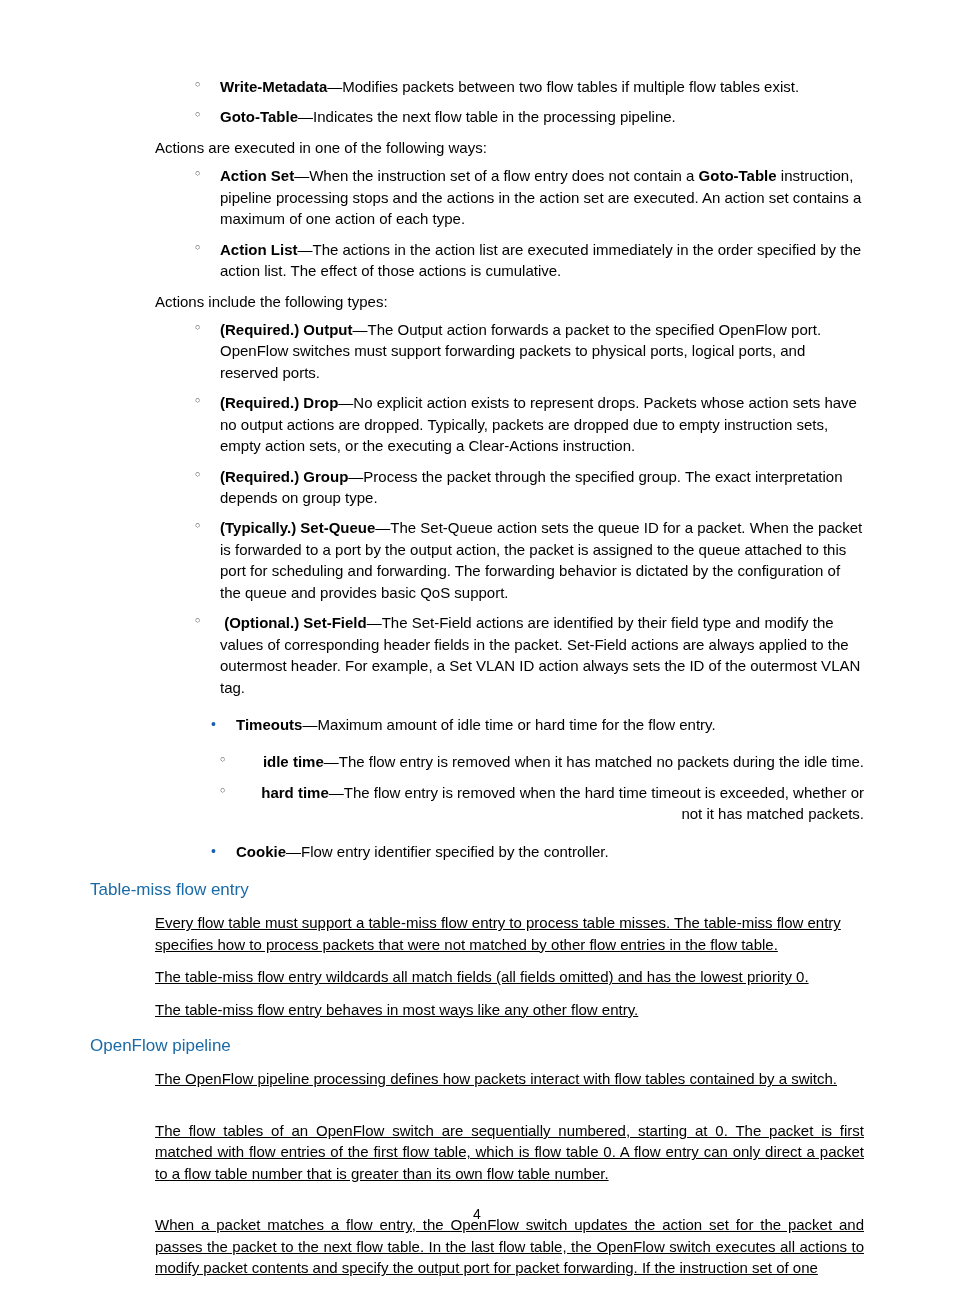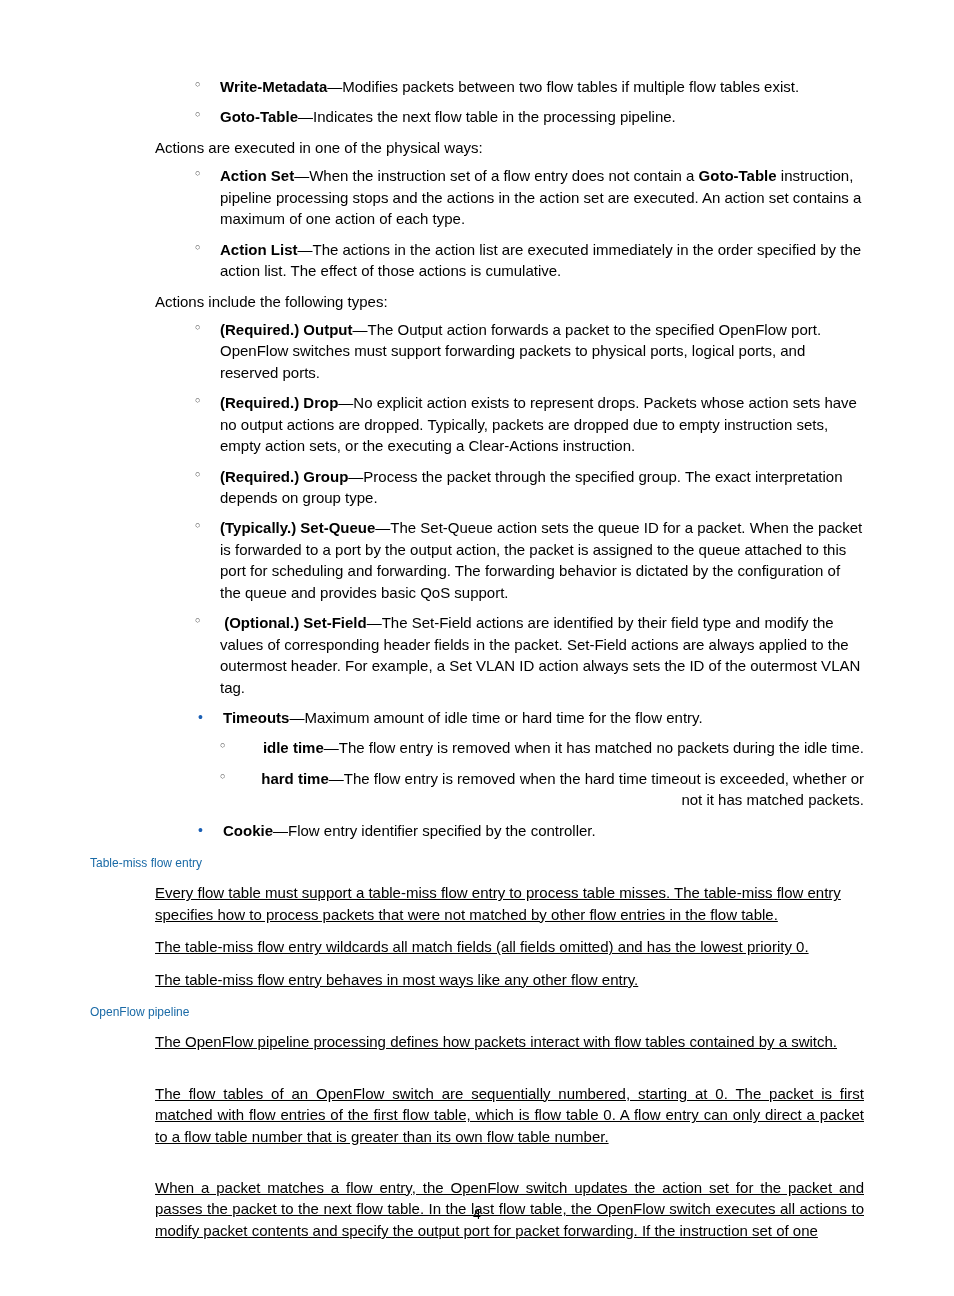--- a/index.html
+++ b/index.html
@@ -35,35 +35,35 @@
   .list2 { list-style: none; padding: 0; margin: 0; }
   .list2 > li { position: relative; padding-left: 155px; margin: 0 0 9px 0; text-align: right; }
   .list2 > li::before {
     content: "○";
     position: absolute;
     left: 130px;
     top: 2px;
     font-size: 9px;
     color: #444;
   }
-  .dotlist { list-style: none; padding: 0; margin: 3px; }
+  .dotlist { list-style: none; padding: 0; margin: 16px; }
   .dotlist > li { position: relative; padding-left: 130px; margin: 0 0 9px 0; }
   .dotlist > li::before {
     content: "•";
     position: absolute;
     left: 105px;
     top: 0px;
     font-size: 14px;
     color: #1a5fb4;
   }
   .bold { font-weight: bold; }
   .h2 {
     color: #1a6aa6;
     font-weight: 500;
-    font-size: 12px;
+    font-size: 17px;
     margin: 14px 0 10px 0;
   }
   .sec-body { margin-left: 65px; text-decoration: underline; }
   .sec-body p { margin: 0 0 11px 0; }
   .sec-body p.justify { text-align: justify; margin-top: 30px; }
   .pagenum {
     position: absolute;
     left: 0;
     width: 954px;
     top: 1204px;
@@ -78,21 +78,21 @@
 
   <ul class="list1">
     <li>
       <span class="bold">Write-Metadata</span><span>—Modifies packets between two flow tables if multiple flow tables exist.</span>
     </li>
     <li>
       <span class="bold">Goto-Table</span><span>—Indicates the next flow table in the processing pipeline.</span>
     </li>
   </ul>
 
-  <p class="para para-intro-tight">Actions are executed in one of the physical ways:</p>
+  <p class="para para-intro-tight">Actions are executed in one of the following ways:</p>
 
   <ul class="list1">
     <li>
       <span class="bold">Action Set</span><span>—When the instruction set of a flow entry does not contain a </span><span class="bold">Goto-Table</span><span> instruction, pipeline processing stops and the actions in the action set are executed. An action set contains a maximum of one action of each type.</span>
     </li>
     <li>
       <span class="bold">Action List</span><span>—The actions in the action list are executed immediately in the order specified by the action list. The effect of those actions is cumulative.</span>
     </li>
   </ul>
 

